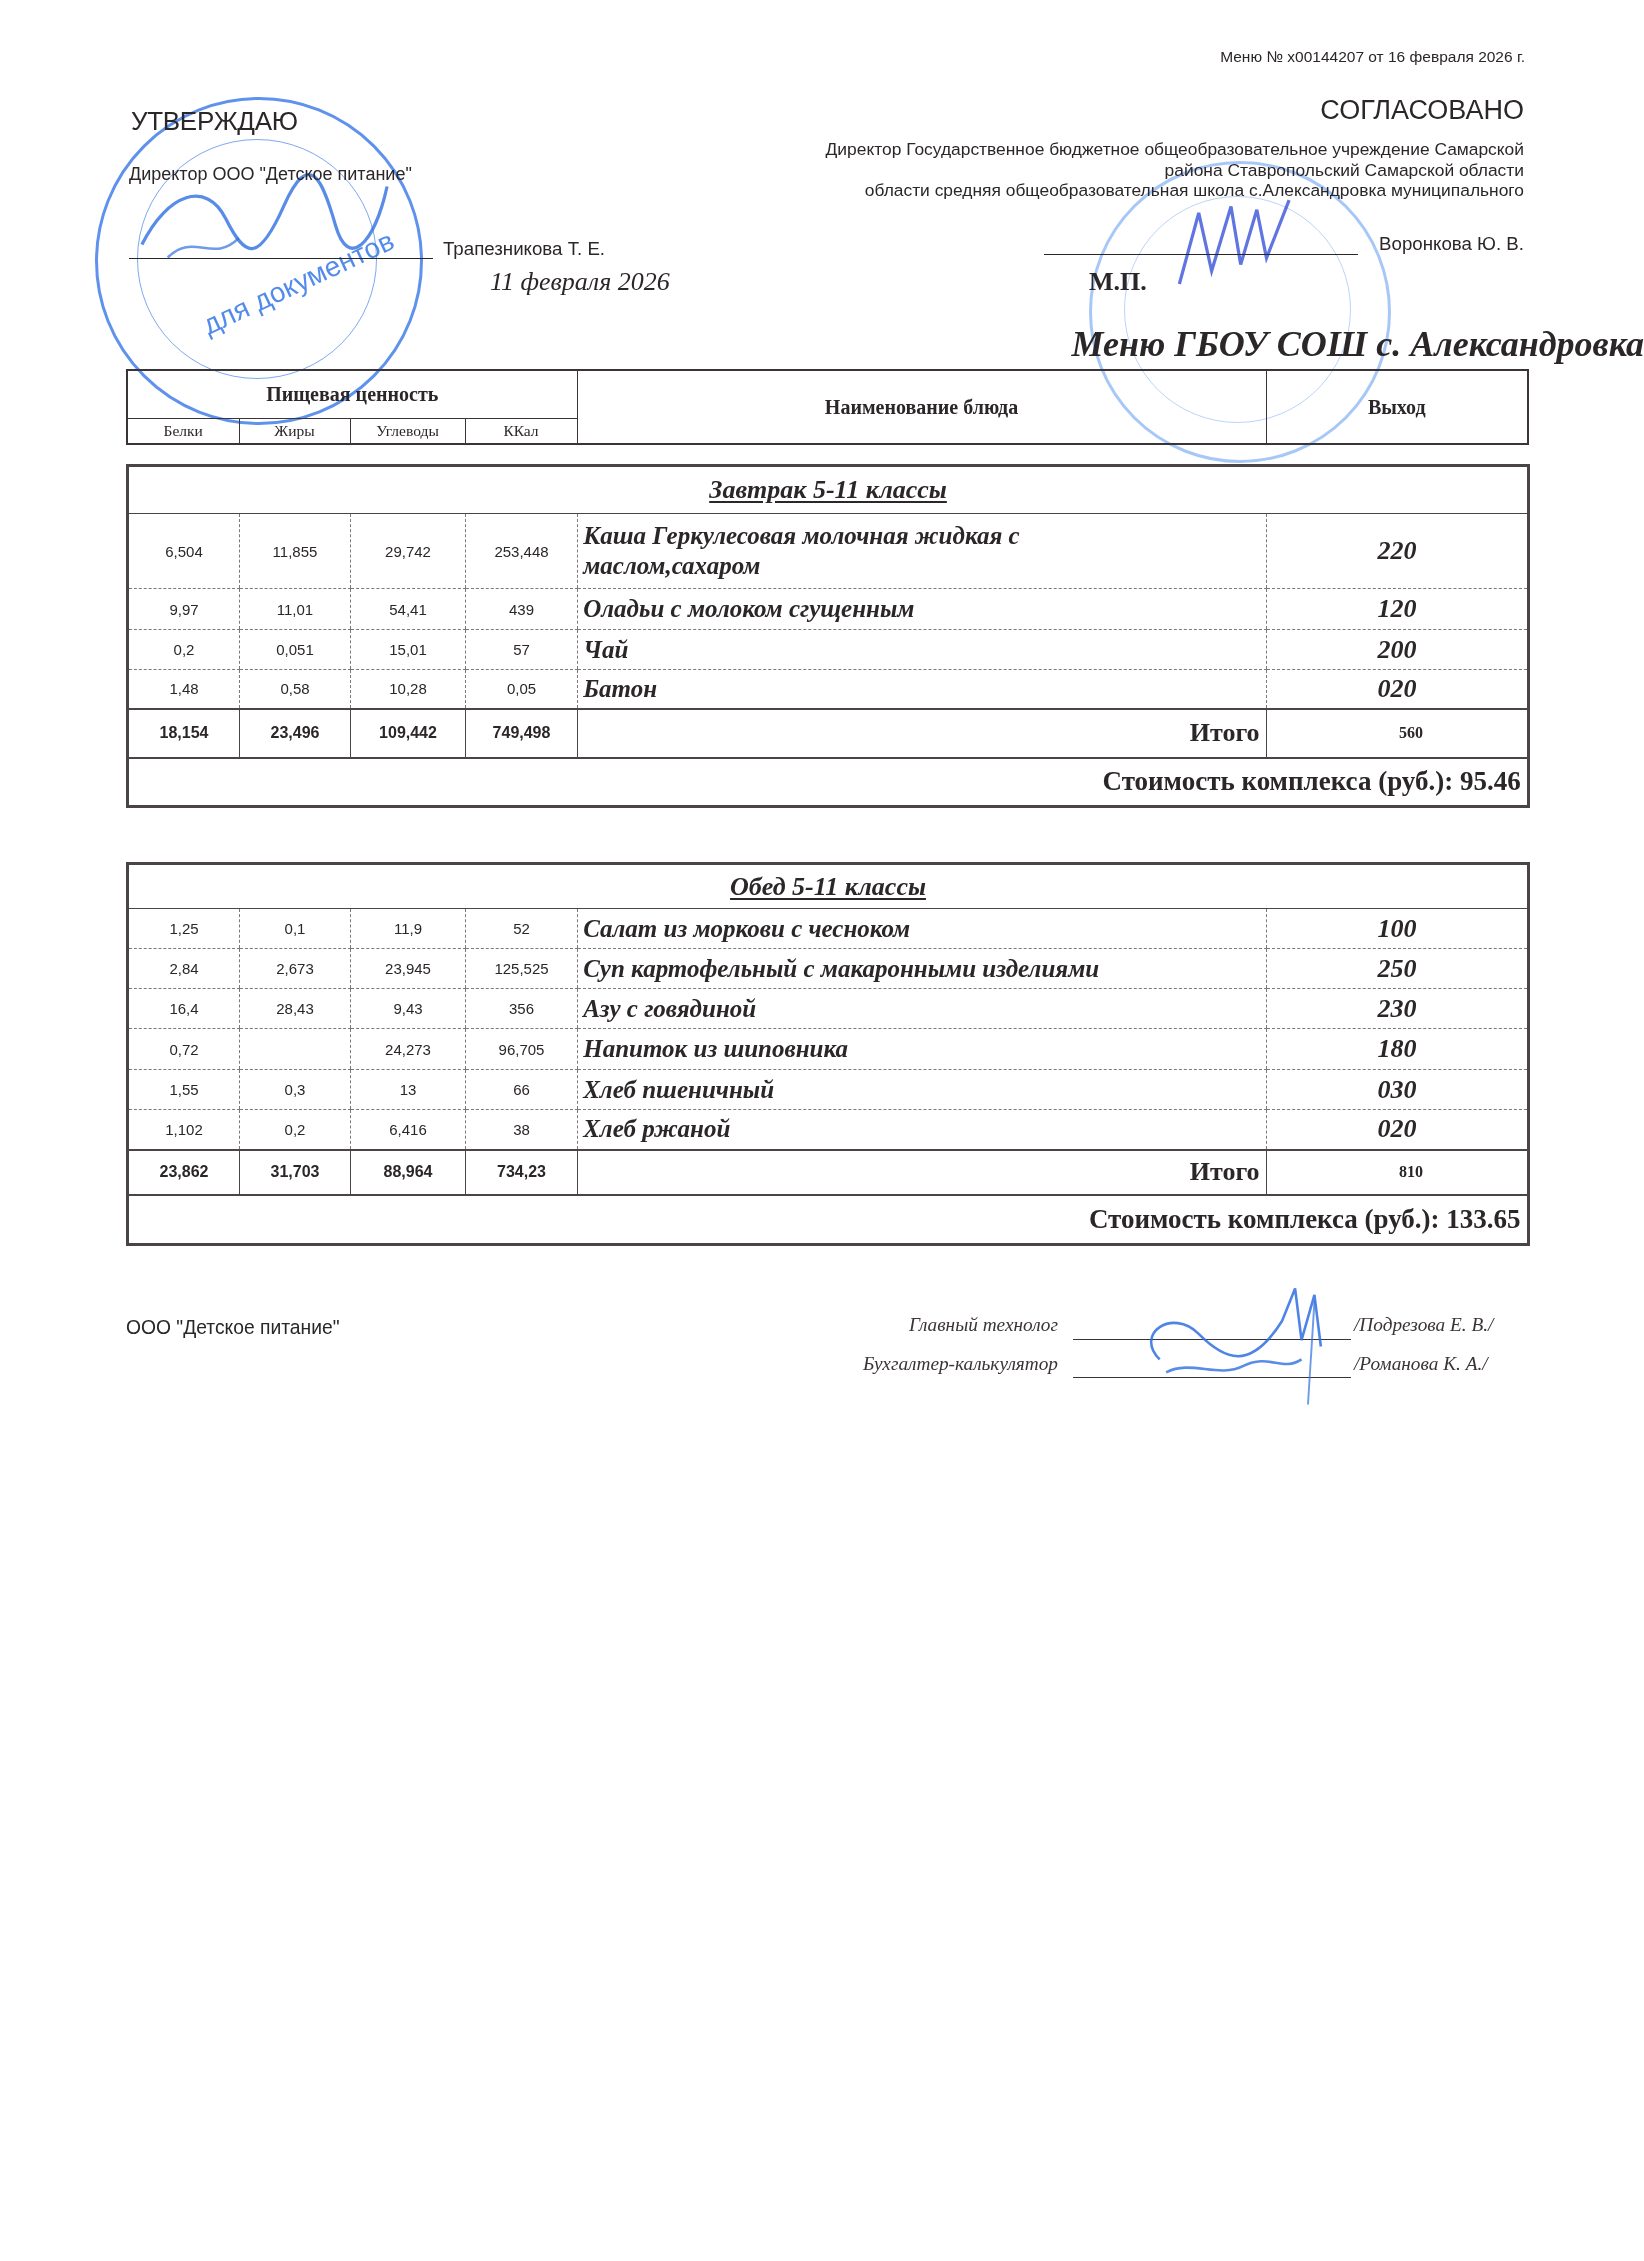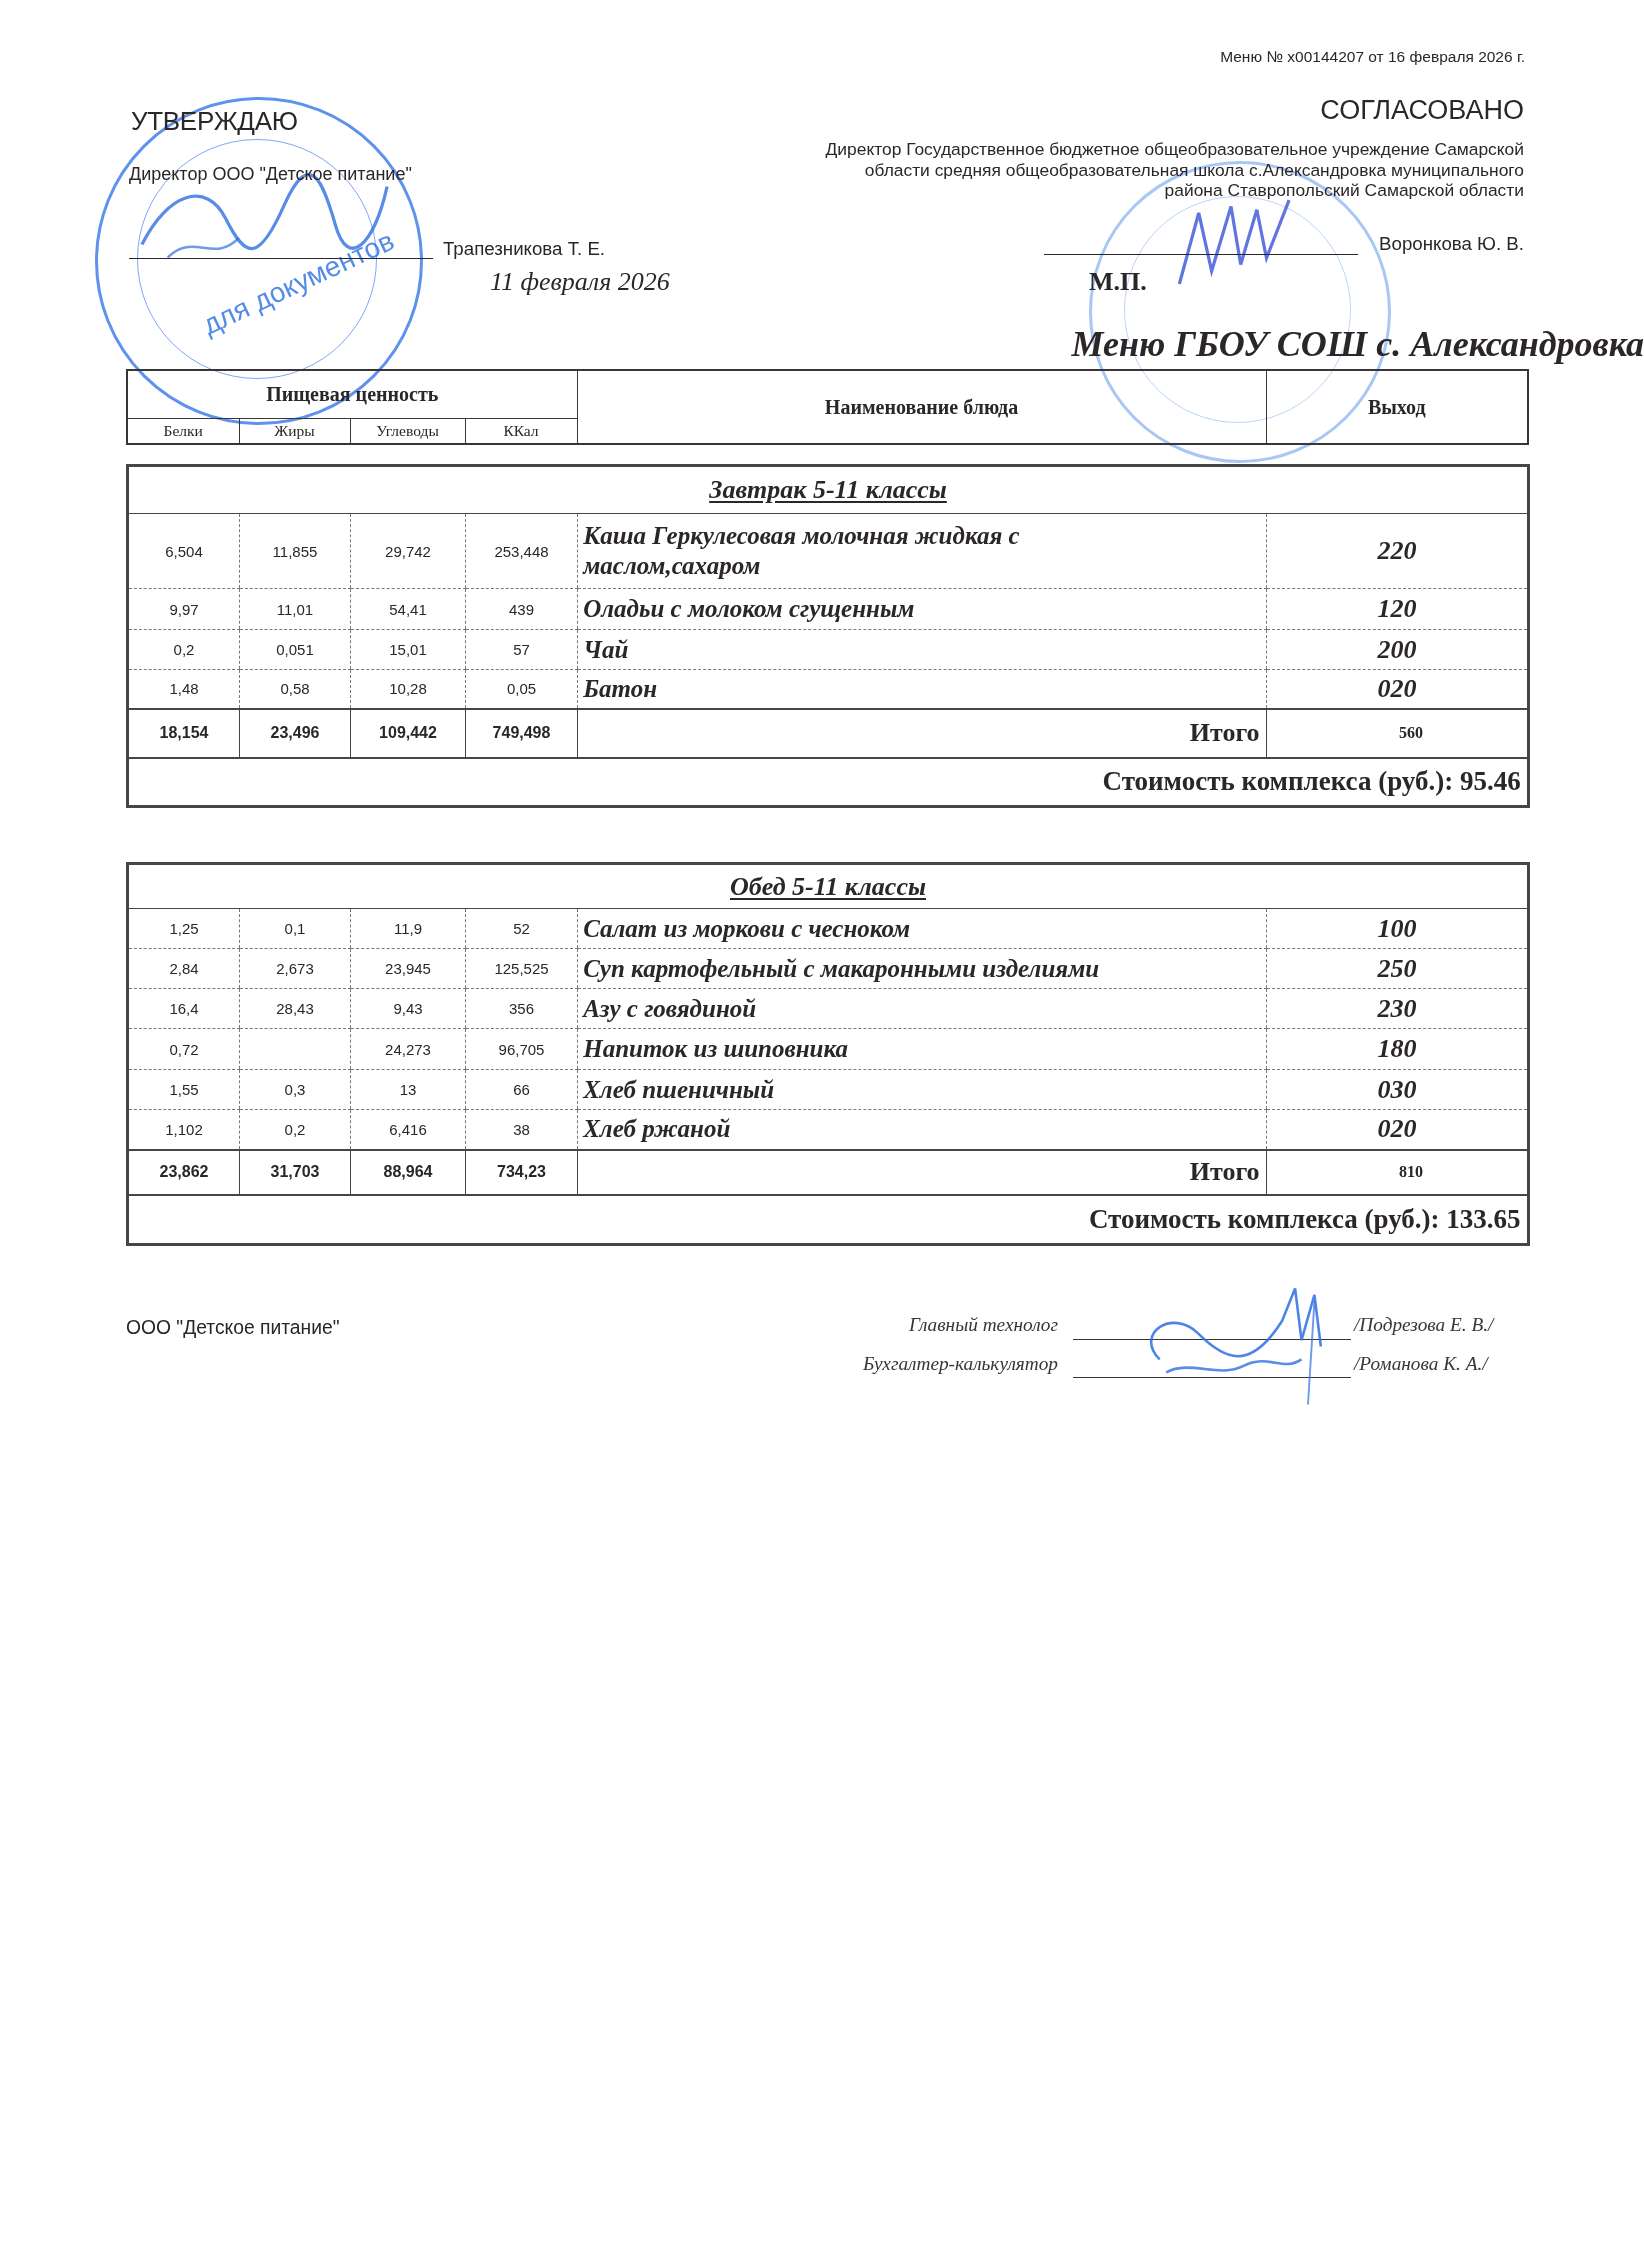--- a/index.html
+++ b/index.html
@@ -74,22 +74,22 @@
 <div class="abs stamp" style="left:1089px; top:161px; width:296px; height:296px; border-color: rgba(60,130,235,0.45);">
   <div class="abs stamp-inner" style="left:32px; top:32px; width:225px; height:225px; border-color: rgba(60,130,235,0.35);"></div>
 </div>
 <svg class="abs" style="left:1160px; top:187px;" width="142" height="110" viewBox="0 0 220 170">
   <path d="M30 150 L60 40 L80 130 L110 30 L125 120 L150 35 L165 110 L200 20" fill="none" stroke="#3a52d8" stroke-width="5" opacity="0.8"></path>
 </svg>
 
 <div class="abs sans agree-title">СОГЛАСОВАНО</div>
 <div class="abs sans agree-role">
   <div>Директор Государственное бюджетное общеобразовательное учреждение Самарской</div>
+  <div>района Ставропольский Самарской области</div>
   <div>области средняя общеобразовательная школа с.Александровка муниципального</div>
-  <div>района Ставропольский Самарской области</div>
 </div>
 <div class="abs agree-line"></div>
 <div class="abs sans agree-name">Воронкова Ю. В.</div>
 <div class="abs serif agree-mp">М.П.</div>
 
 <div class="abs serif doc-title">Меню ГБОУ СОШ с. Александровка</div>
 
 <table class="hdr">
   <colgroup>
     <col style="width:112px">

